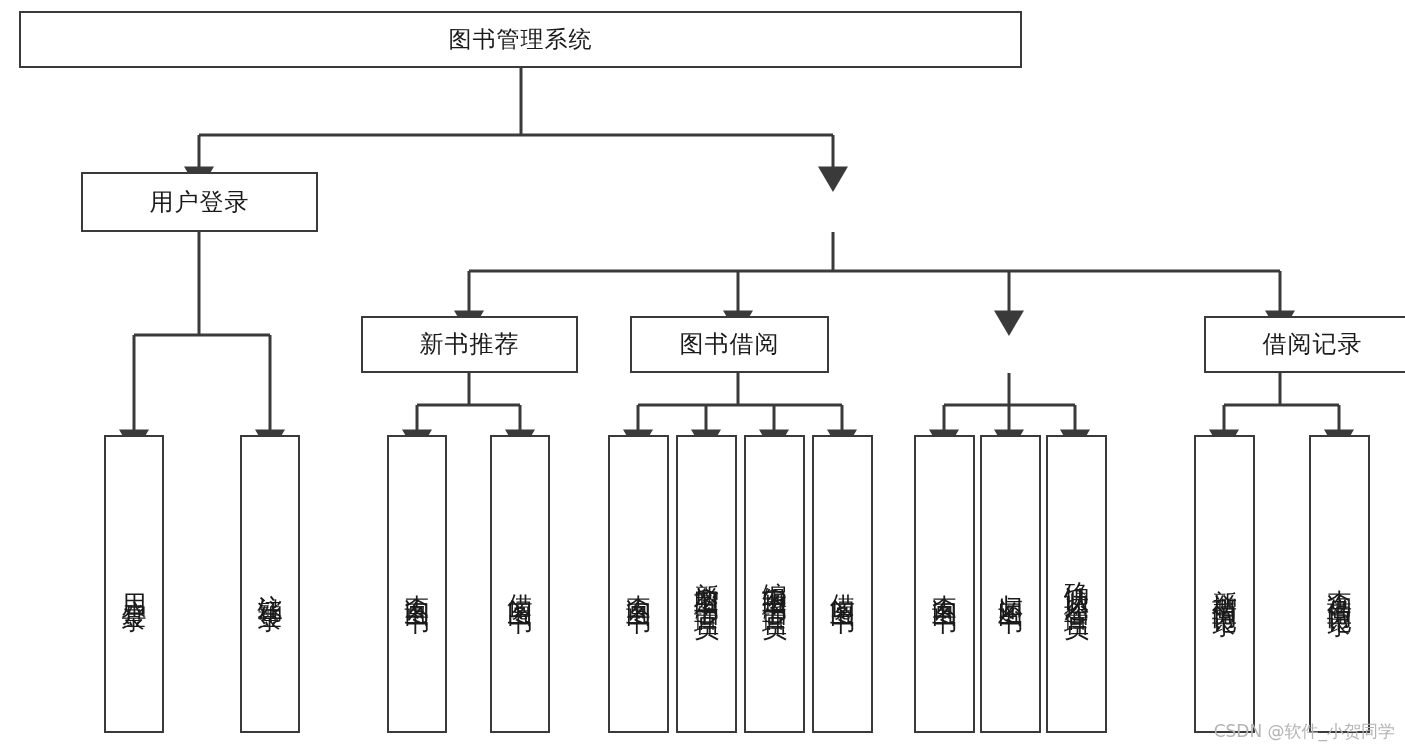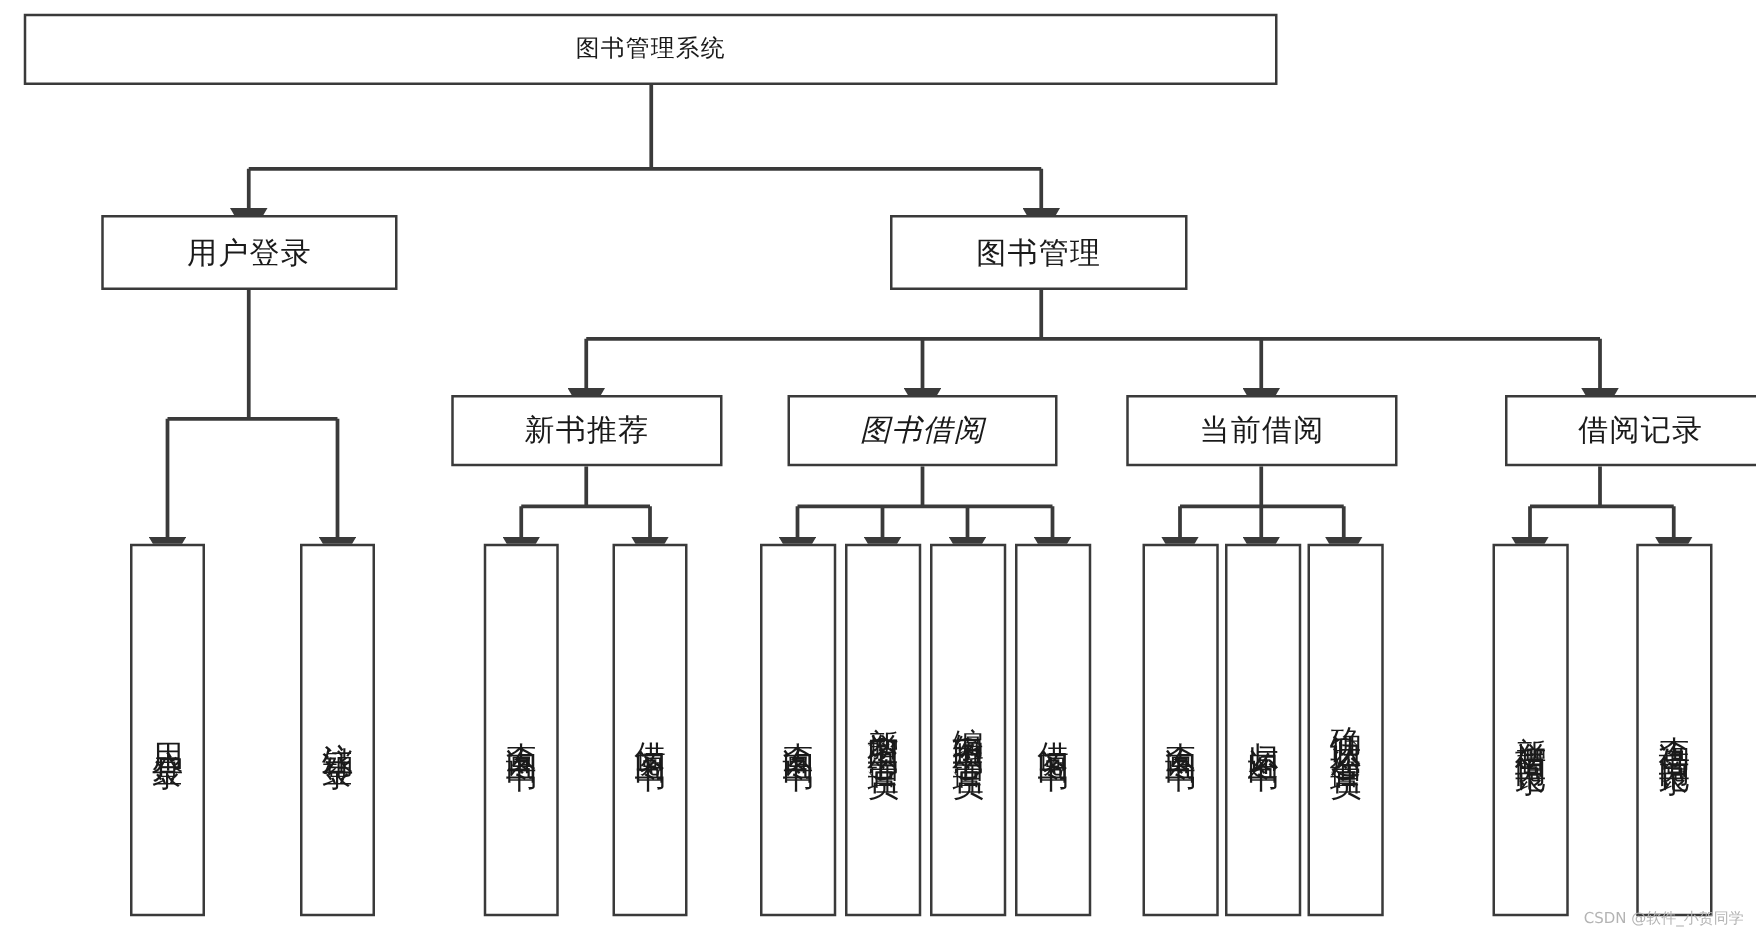--- a/index.html
+++ b/index.html
@@ -51,27 +51,27 @@
   }
   .node.vert .node-label {
     writing-mode: vertical-rl;
     text-orientation: upright;
     font-size: 25px;
     letter-spacing: 5px;
     line-height: 1;
     white-space: nowrap;
   }
   .node.root .node-label {
-    font-size: 19px;
+    font-size: 23px;
   }
   #watermark {
     position: absolute;
     right: 10px;
     bottom: 4px;
-    font-size: 12px;
+    font-size: 17px;
     color: #b4b4b4;
     white-space: nowrap;
     pointer-events: none;
   }
 </style>
 </head>
 <body>
 
 <div id="diagram-root">
 
@@ -126,32 +126,26 @@
     </g>
   </svg>
 
   <div class="node horiz root" style="left:19px; top:11px; width:1003px; height:57px;">
     <span class="node-label">图书管理系统</span>
   </div>
 
   <div class="node horiz" style="left:81px; top:172px; width:237px; height:60px;">
     <span class="node-label">用户登录</span>
   </div>
-  <div class="node horiz" style="left:712px; top:172px; width:238px; height:60px;">
-    <span class="node-label">图书管理</span>
-  </div>
 
   <div class="node horiz" style="left:361px; top:316px; width:217px; height:57px;align-items:center;">
     <span class="node-label">新书推荐</span>
   </div>
-  <div class="node horiz" style="left:630px; top:316px; width:216px; height:57px;font-style:italic;">
+  <div class="node horiz" style="left:630px; top:316px; width:199px; height:57px;">
     <span class="node-label">图书借阅</span>
-  </div>
-  <div class="node horiz" style="left:901px; top:316px; width:217px; height:57px;">
-    <span class="node-label">当前借阅</span>
   </div>
   <div class="node horiz" style="left:1172px; top:316px; width:217px; height:57px;margin-left:32px;">
     <span class="node-label">借阅记录</span>
   </div>
 
   <div class="node vert" style="left:104px; top:435px; width:60px; height:298px;">
     <span class="node-label">用户登录</span>
   </div>
   <div class="node vert" style="left:240px; top:435px; width:60px; height:298px;">
     <span class="node-label">注销登录</span>

